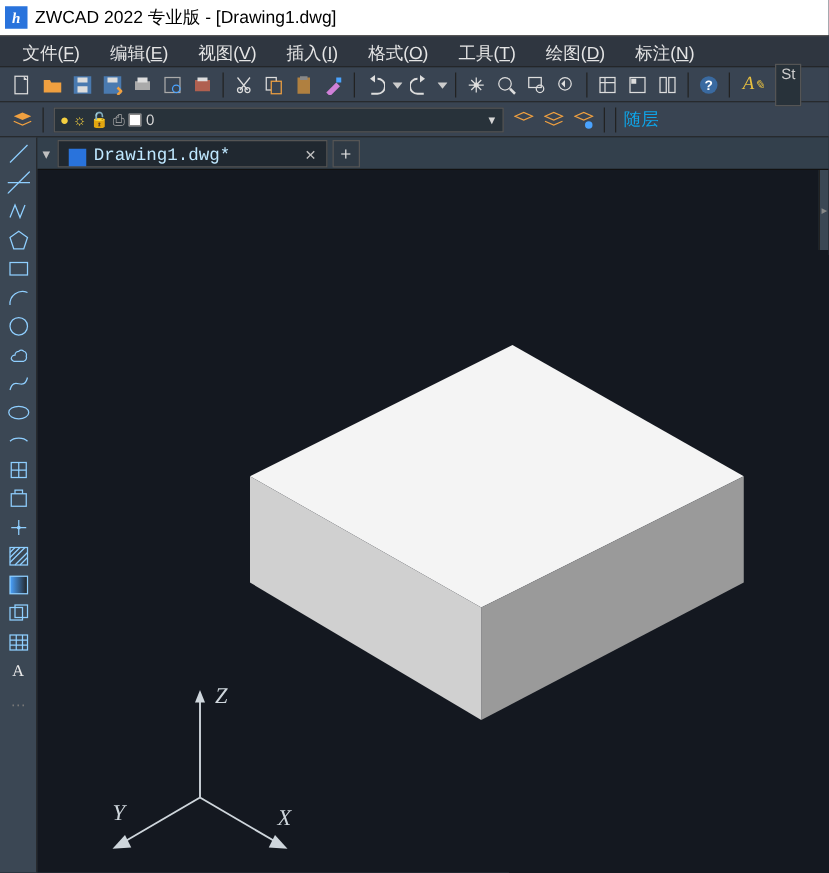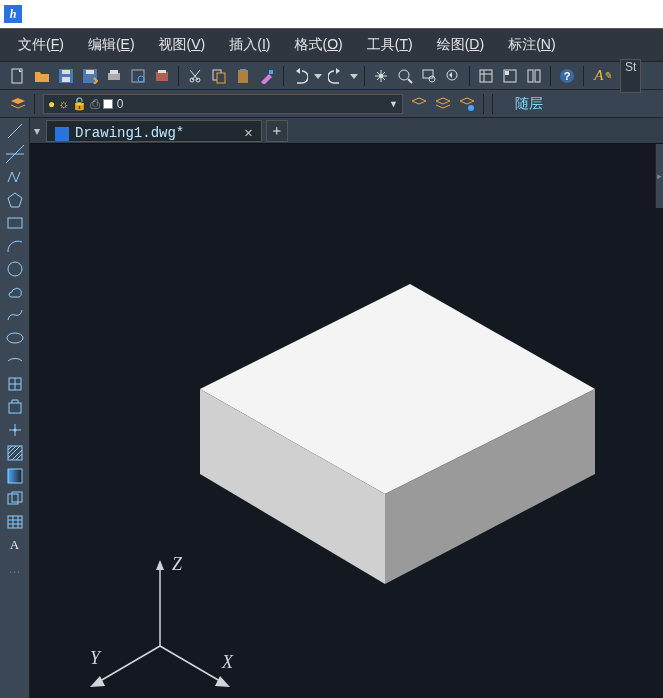--- a/index.html
+++ b/index.html
@@ -26,22 +26,21 @@
     background: #2973dc;
     display: flex; align-items:center; justify-content:center;
     color: #fff; font-style: italic; font-weight: bold; font-size: 12px;
     font-family: Georgia, serif;
   }
   
   .menubar {
     height: 26px;
     background: #2f3640;
     display: flex;
-    align-items: center;
-    padding: 16px 6px;
+    padding: 2px 6px;
     border-top: 1px solid #555;
     border-bottom: 1px solid #222;
   }
   .menubar .menuitem {
     color: #e5e5e5;
     padding: 3px 12px;
     font-size: 14px;
     cursor: pointer;
   }
   .menuitem u { text-decoration: underline; }
@@ -71,21 +70,21 @@
     margin: 0 4px;
     display: flex;
     align-items: center;
     padding: 0 4px;
     color: #d5d5d5;
     min-width: 80px;
     max-width: 360px;
   }
   .layer-dropdown .sw { width:10px;height:10px;border:1px solid #888;background:#fff;margin-right:4px; }
   .layer-dropdown .dd-arrow { margin-left:auto; font-size:9px; }
-  .toolbar.row2 .lbl { color:#7dd3fc; margin-left:18px; font-size:14px;text-align:right; }
+  .toolbar.row2 .lbl { color:#0ea5e9; margin-left:2px; font-size:14px;text-align:right; }
 
   
   .main {
     display: flex;
     height: calc(698px - 28px - 26px - 28px - 28px);
   }
   .leftbar {
     width: 30px;
     background: #3b4754;
     border-right: 1px solid #222;
@@ -158,20 +157,21 @@
     display:flex;align-items:center;justify-content:center;
     color:#888; font-size:9px;
   }
 
 </style>
 </head>
 <body>
 
 <div class="titlebar">
   <div class="logo">h</div>
+  <span>ZWCAD 2022 专业版 - [Drawing1.dwg]</span>
 </div>
 
 <div class="menubar">
   <div class="menuitem"><span>文件</span>(<u>F</u>)</div>
   <div class="menuitem"><span>编辑</span>(<u>E</u>)</div>
   <div class="menuitem"><span>视图</span>(<u>V</u>)</div>
   <div class="menuitem"><span>插入</span>(<u>I</u>)</div>
   <div class="menuitem"><span>格式</span>(<u>O</u>)</div>
   <div class="menuitem"><span>工具</span>(<u>T</u>)</div>
   <div class="menuitem"><span>绘图</span>(<u>D</u>)</div>

